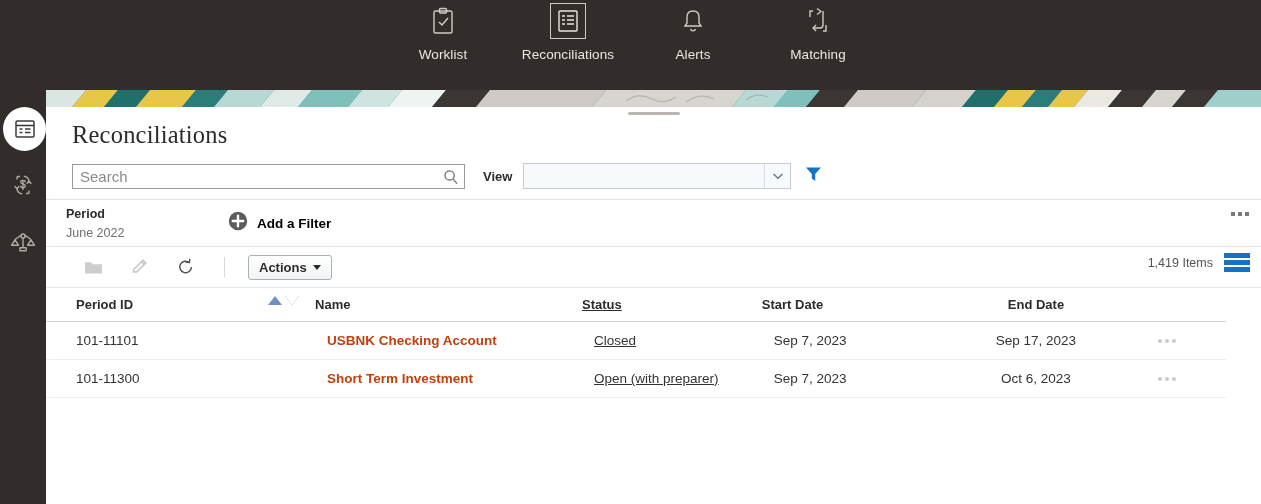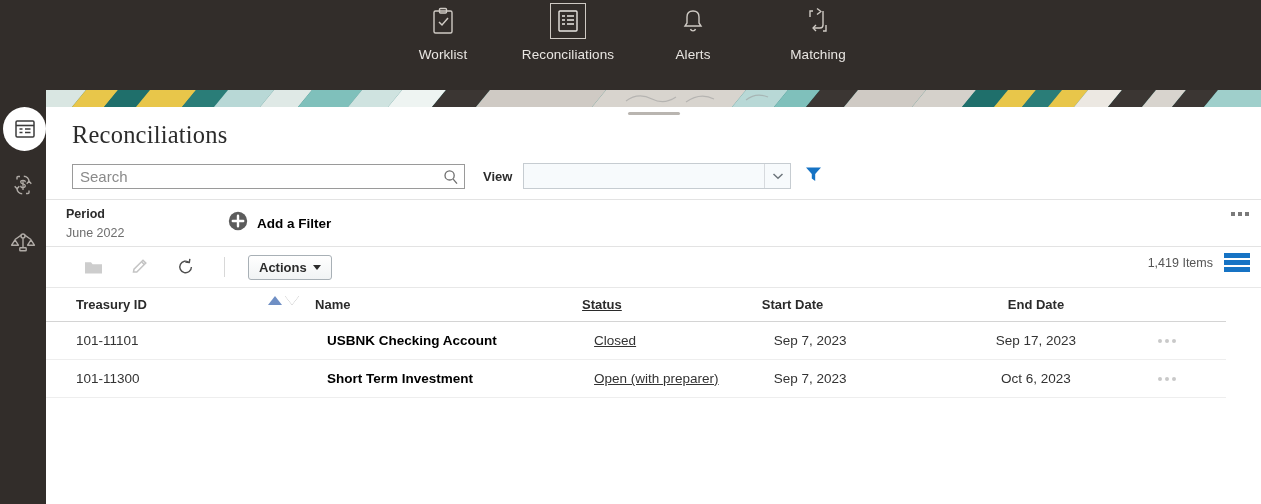--- a/index.html
+++ b/index.html
@@ -216,21 +216,21 @@
     border-left: 7px solid transparent; border-right: 7px solid transparent;
     border-bottom: 9px solid #6f8fc4;
   }
   .tri-dn {
     width: 0; height: 0;
     border-left: 7px solid transparent; border-right: 7px solid transparent;
     border-top: 9px solid #ffffff;
     filter: drop-shadow(0 0 0.6px #777);
   }
   td.c-name a {
-    color: #000000; font-weight: bold; text-decoration: none; cursor: pointer;
+    color: #c2410c; font-weight: bold; text-decoration: none; cursor: pointer;
   }
   td.c-act { text-align: left; padding-left: 24px !important; }
 </style>
 </head>
 <body>
 
 <div id="topnav">
 
   <div class="nav-item">
     <span class="nav-ico">
@@ -457,21 +457,21 @@
           <b></b>
         </span>
     </div>
   </div>
 
   <div id="tablewrap">
     <table>
       <thead>
         <tr>
           <th class="c-acct">
-            <span>Treasury ID</span>
+            <span>Period ID</span>
             <span id="sortgrp">
               <span class="tri-up"></span>
               <span class="tri-dn"></span>
             </span>
           </th>
           <th class="c-name">Name</th>
           <th class="c-stat">Status</th>
           <th class="c-sd">Start Date</th>
           <th class="c-ed">End Date</th>
           <th class="c-act"></th>

